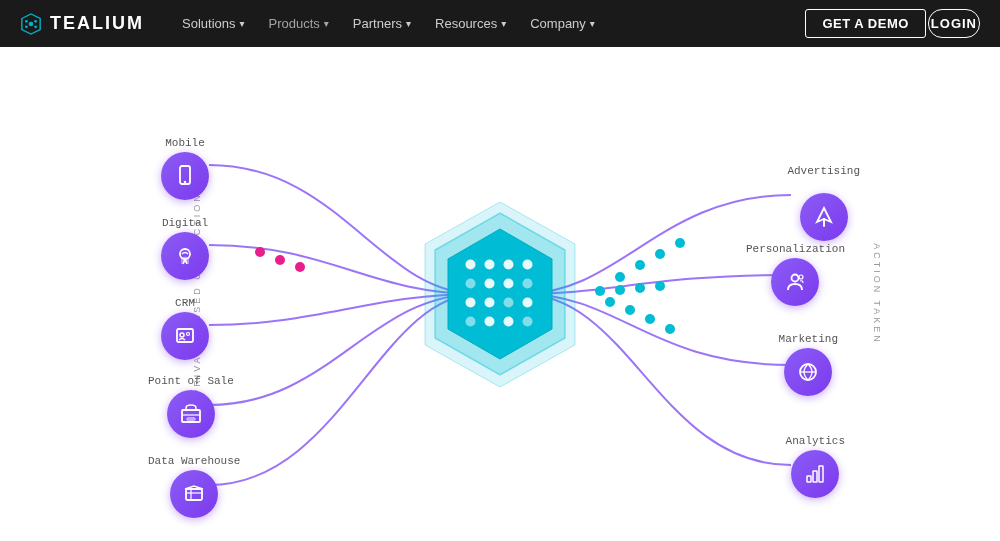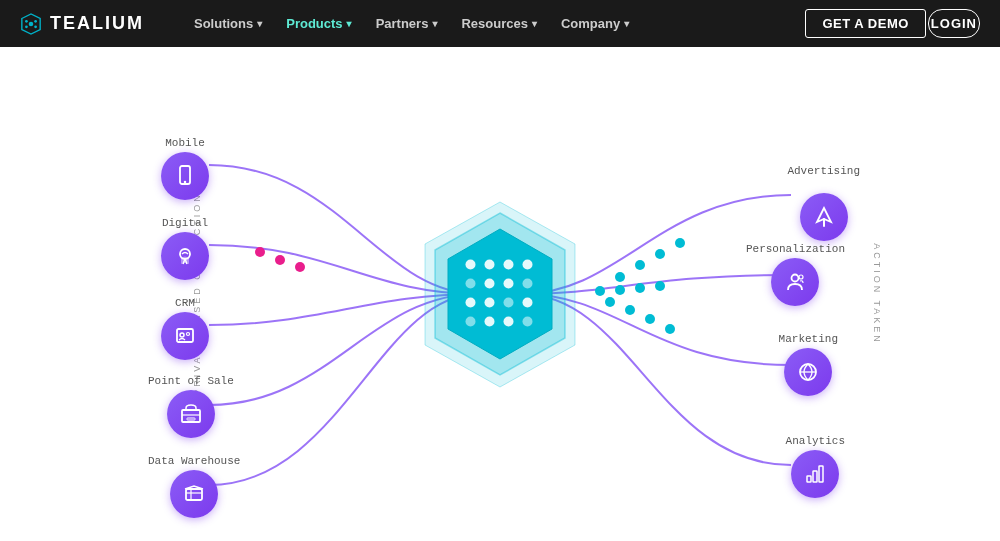--- a/index.html
+++ b/index.html
@@ -11,50 +11,49 @@
       height: 47px;
       display: flex;
       align-items: center;
       padding: 0 20px;
       gap: 24px;
     }
     .nav-logo {
       display: flex;
       align-items: center;
       gap: 8px;
-      margin-right: 16px;
+      margin-right: 4px;
     }
     .nav-logo-icon {
       width: 22px;
       height: 22px;
     }
     .nav-logo-text {
       color: #fff;
       font-size: 18px;
       font-weight: 700;
       letter-spacing: 2px;
       text-transform: uppercase;
     }
     .nav-links {
       display: flex;
       gap: 4px;
       align-items: flex-start;
       flex: 1;
-      font-weight: bold;
     }
     .nav-item {
       color: #ccc;
       font-size: 13px;
       padding: 6px 10px;
       cursor: pointer;
       display: flex;
       align-items: center;
       gap: 4px;
     }
-    .nav-item.active { color: #5eead4; }
+    .nav-item.active { color: #a3a3a3; }
     .nav-chevron { font-size: 10px; }
     .nav-actions {
       display: flex;
       gap: 2px;
       align-items: center;
     }
     .btn-demo {
       border: 1.5px solid #fff;
       color: #fff;
       background: transparent;

